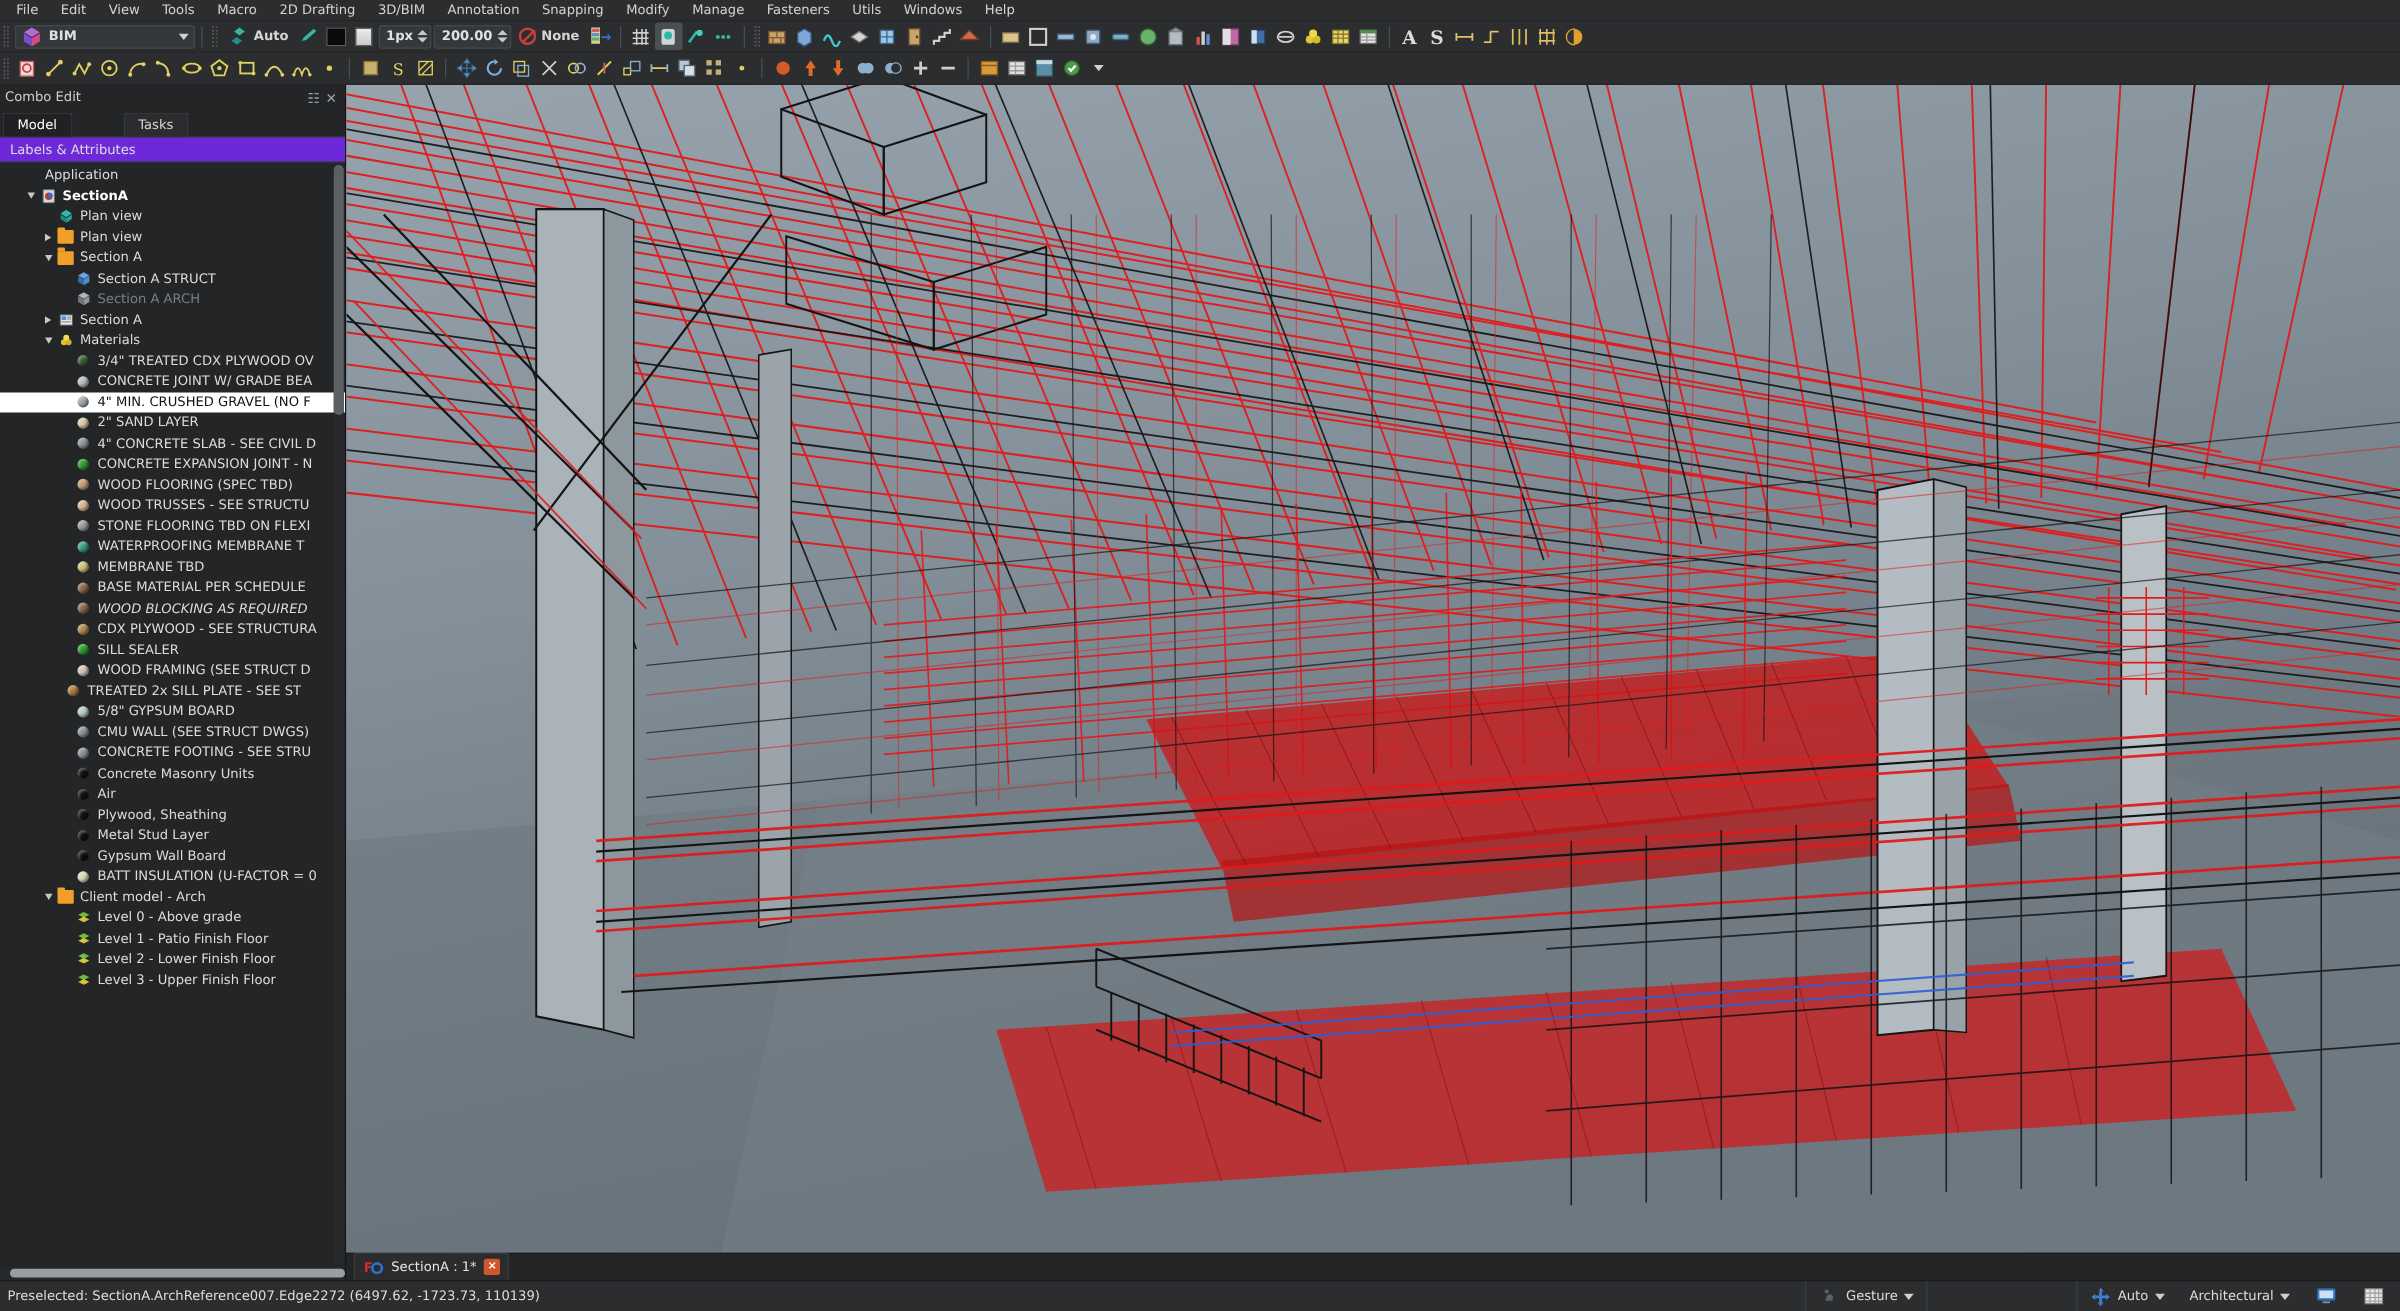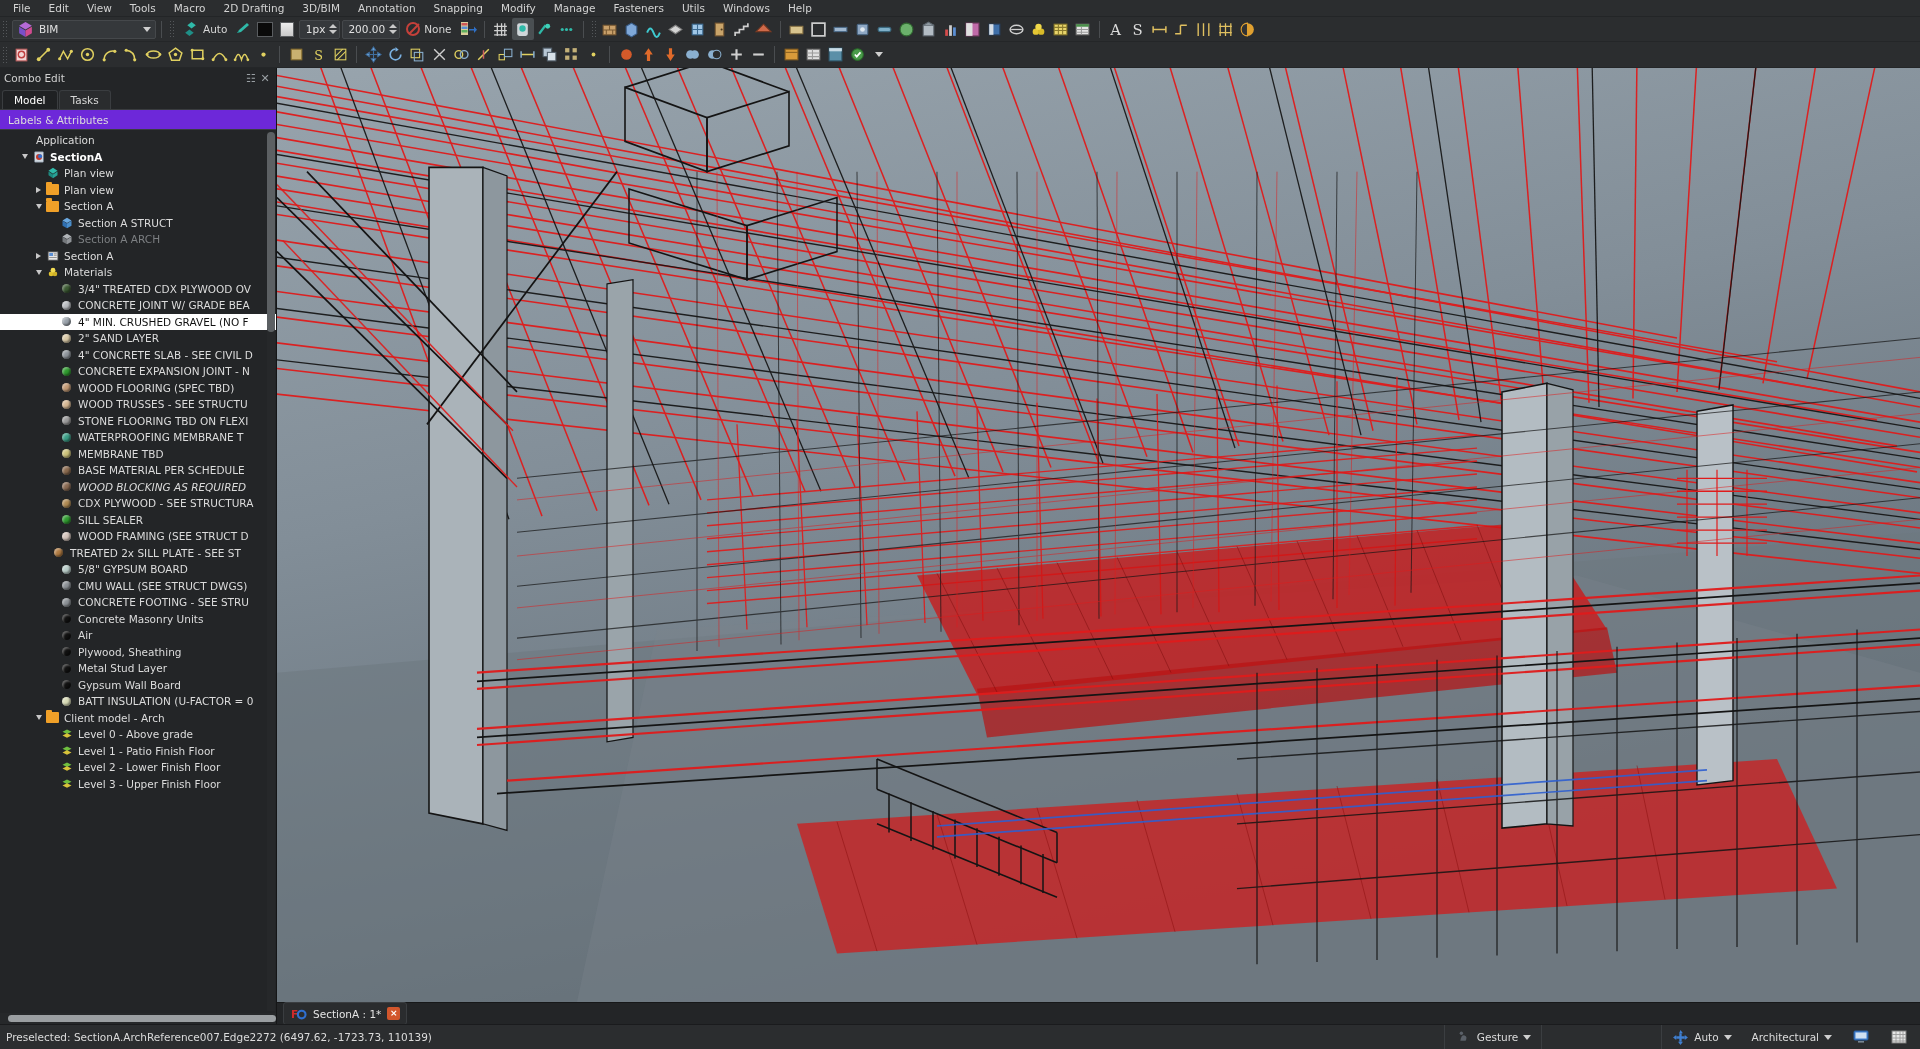--- a/index.html
+++ b/index.html
@@ -20,21 +20,21 @@
   .menubar .mi {
     font-size: 10.5px; color: #d3d3d3; padding: 1px 9px; white-space: nowrap;
     line-height: 15px;
   }
 
   
   .toolbar-row {
     background: #2b2d2f; display: flex; align-items: center;
     border-bottom: 1px solid #242628;
   }
-  .tb1 { height: 25px; flex: 0 0 25px; }
+  .tb1 { height: 25px; flex: 0 0 25px; font-weight: bold; }
   .tb2 { height: 26px; flex: 0 0 26px; }
   .sep { width: 1px; height: 17px; background: #4a4d50; margin: 0 5px; flex: 0 0 1px; }
   .grip { width: 5px; height: 18px; margin: 0 3px 0 2px; flex: 0 0 5px;
           background-image: radial-gradient(#55585b 1px, transparent 1px);
           background-size: 3px 3px; }
 
   .wb-combo {
     display: flex; align-items: center; height: 19px; width: 144px;
     background: #35383b; border: 1px solid #45484b; border-radius: 2px;
     margin-left: 2px; padding: 0 4px; font-size: 10.5px; position: relative;
@@ -84,21 +84,21 @@
     flex-direction: column; border-right: 1px solid #151617;
   }
   .panel-title {
     height: 20px; display: flex; align-items: center; padding: 0 4px;
     font-size: 10.5px; color: #cfcfcf; background: #232527; position: relative;
   }
   .panel-title .ttl { flex: 1; }
   .panel-title .pbtn { width: 14px; height: 14px; display: flex; align-items: center;
                        justify-content: center; color: #9aa0a4; font-size: 11px; }
   .tabs { height: 22px; display: flex; align-items: flex-end; padding-left: 2px;
-          border-bottom: 1px solid #3a3d40; }
+          border-bottom: 1px solid #3a3d40; gap: 40px; }
   .tab { font-size: 10.5px; padding: 3px 11px 3px 11px; color: #d6d6d6;
          border: 1px solid #3a3d40; border-bottom: none; border-radius: 3px 3px 0 0;
          background: #2a2c2e; margin-right: 1px; }
   .tab.active { background: #1f2123; color: #ffffff; }
   .labels-hdr {
     height: 20px; display: flex; align-items: center; padding: 0 0 0 8px;
     font-size: 10.5px; color: #dcdcdc; background: #6d28d9;
     border-bottom: 1px solid #3a3d40;
   }
   .tree-wrap { flex: 1 1 auto; position: relative; overflow: hidden; background: #232527; }

